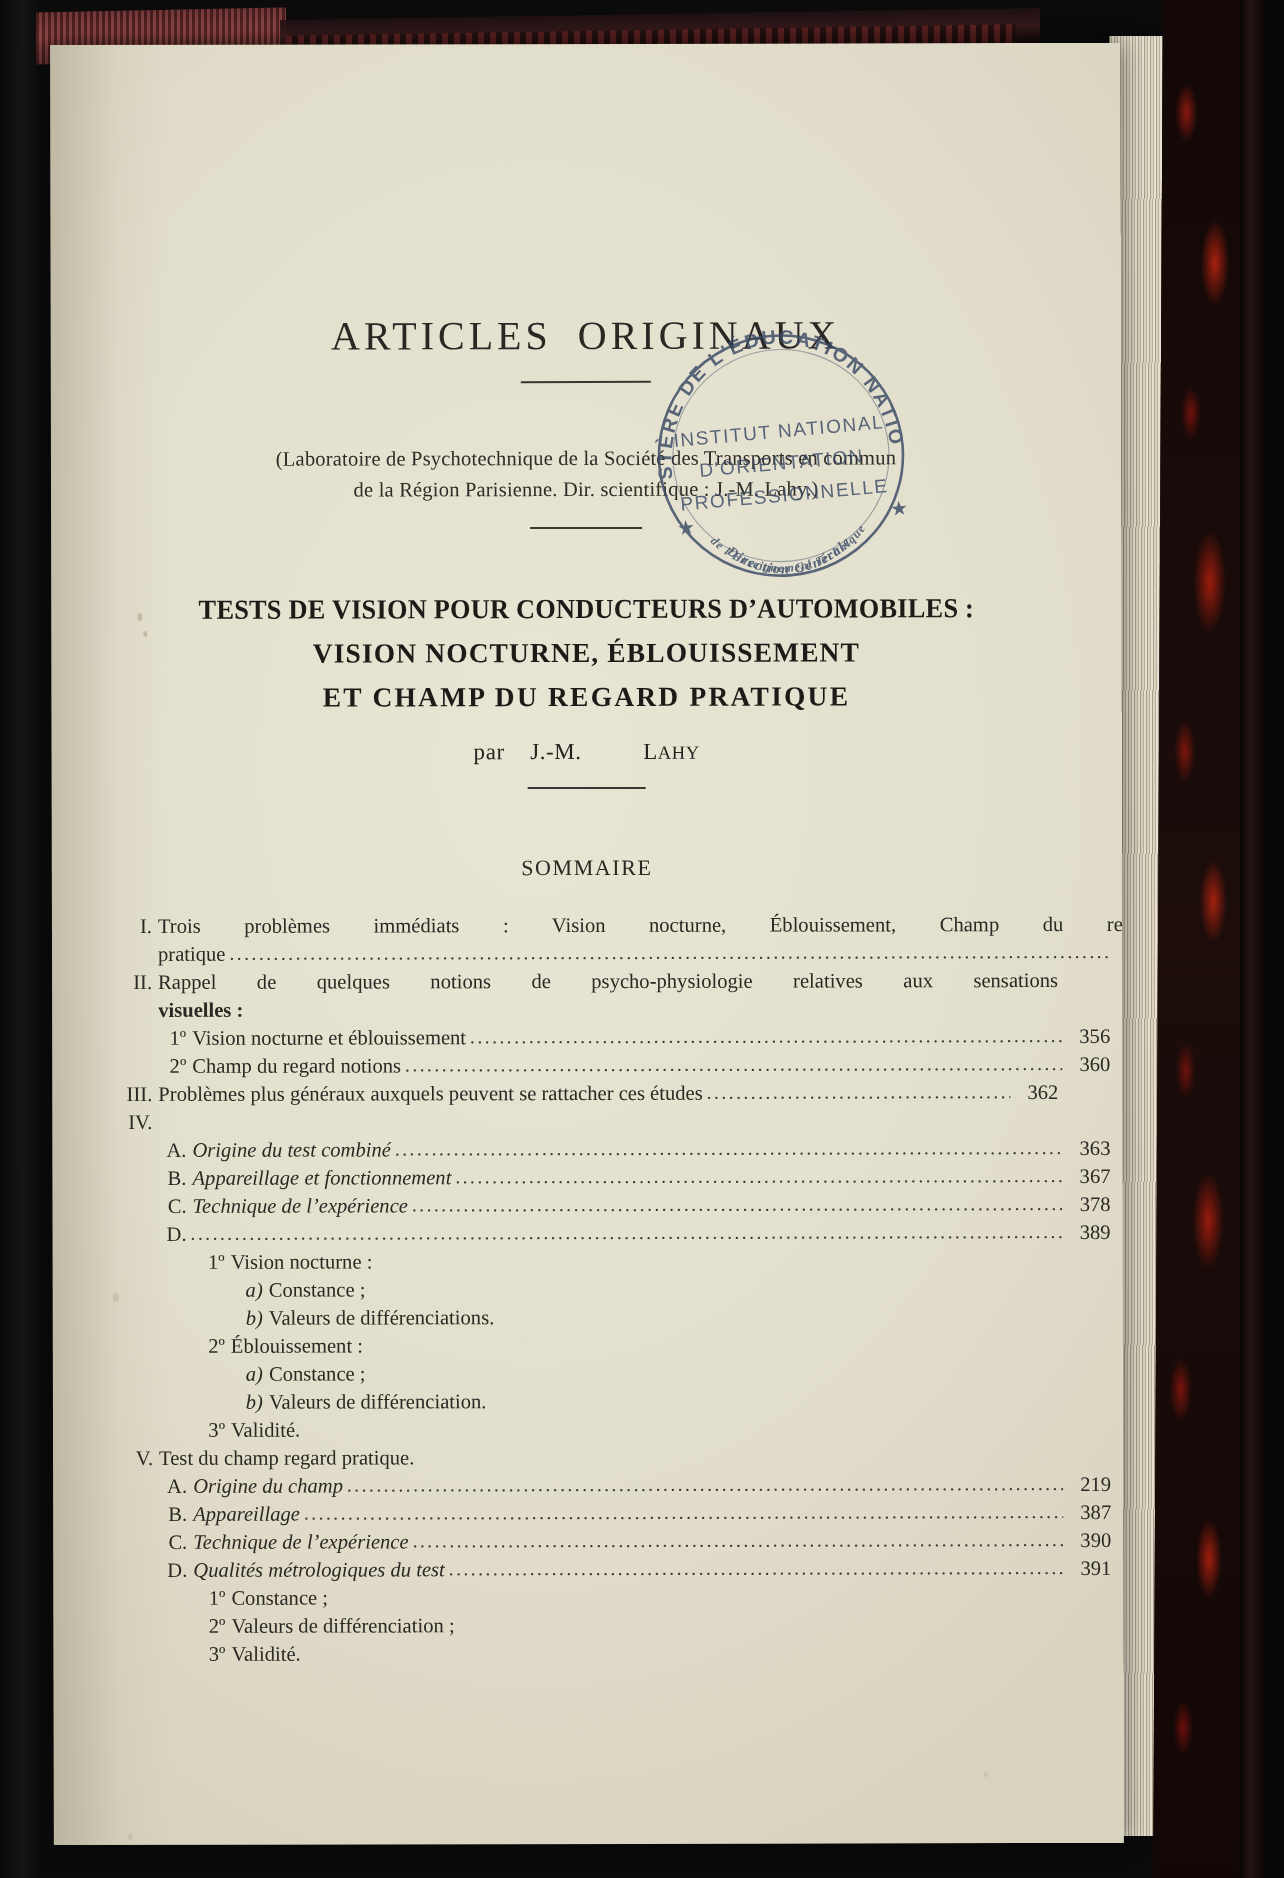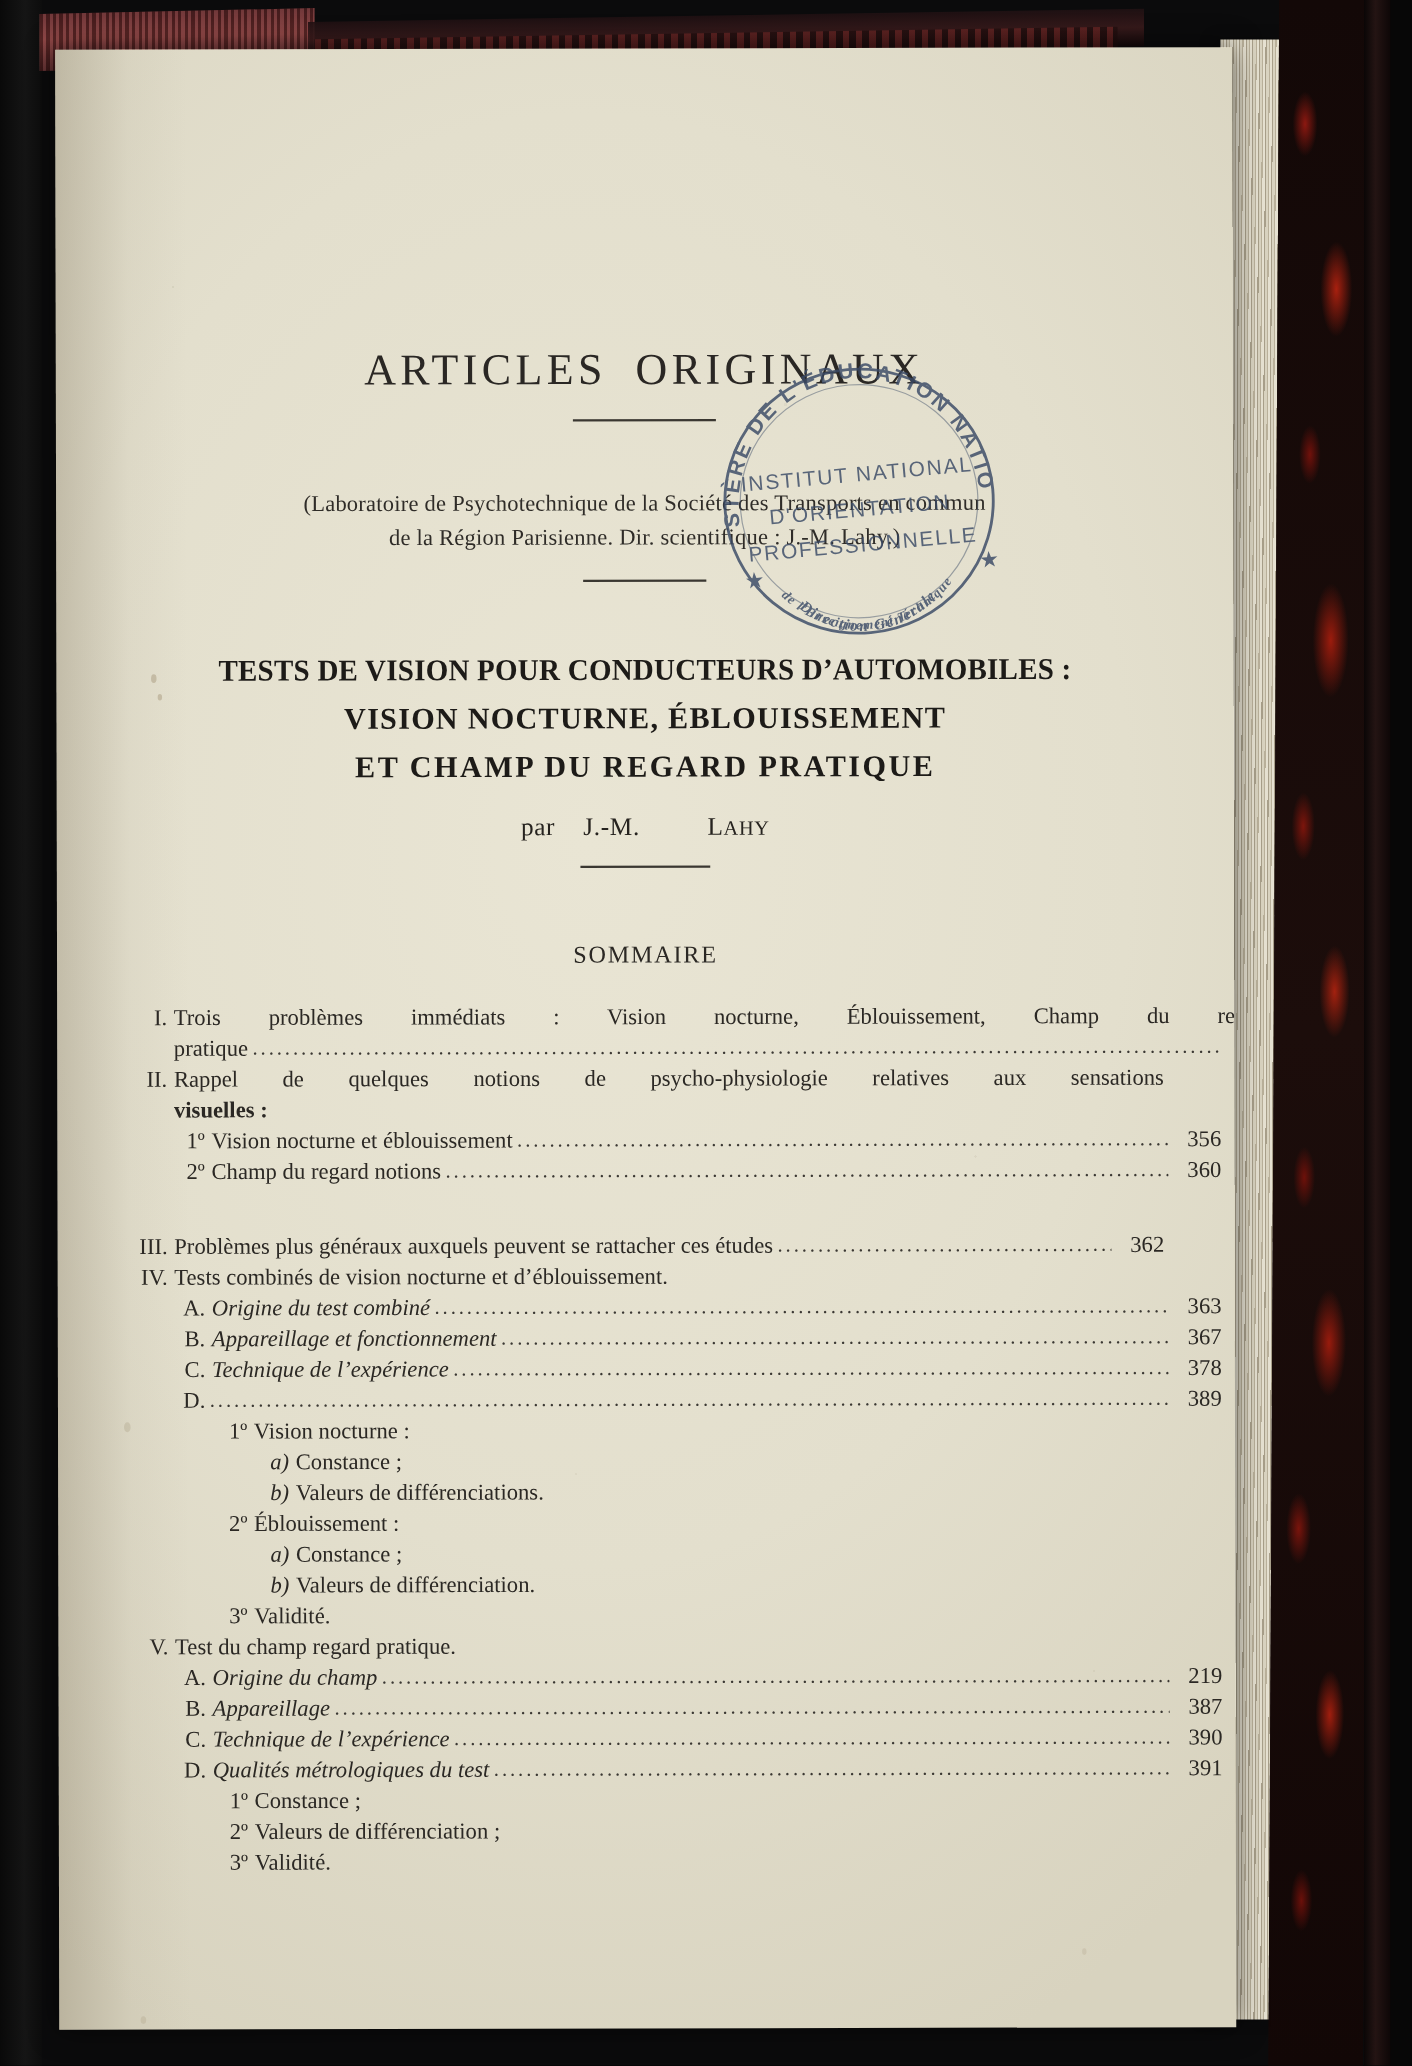--- a/index.html
+++ b/index.html
@@ -408,28 +408,27 @@
             <span class="toc-dots">........................................................................................................................</span>
             <span class="toc-page">356</span>
           </div>
           <div class="toc-row ind-1">
             <span class="toc-num" style="width: 26px;">2º</span>
             <span class="toc-label">Champ du regard notions</span>
             <span class="toc-dots">........................................................................................................................</span>
             <span class="toc-page">360</span>
           </div>
           <div class="toc-row ">
-            <span class="toc-num" style="width: 44px; margin-top: 40px;">III.</span>
+            <span class="toc-num" style="width: 44px;">III.</span>
             <span class="toc-label">Problèmes plus généraux auxquels peuvent se rattacher ces études</span>
             <span class="toc-dots">........................................................................................................................</span>
             <span class="toc-page">362</span>
           </div>
           <div class="toc-row ">
             <span class="toc-num" style="width: 44px; text-align: right;">IV.</span>
-            <span class="toc-label">Tests combinés de vision nocturne et d’éblouissement.</span>
           </div>
           <div class="toc-row ind-1">
             <span class="toc-num" style="width: 26px;">A.</span>
             <span class="toc-label ital">Origine du test combiné</span>
             <span class="toc-dots">........................................................................................................................</span>
             <span class="toc-page">363</span>
           </div>
           <div class="toc-row ind-1">
             <span class="toc-num" style="width: 26px;">B.</span>
             <span class="toc-label ital">Appareillage et fonctionnement</span>

